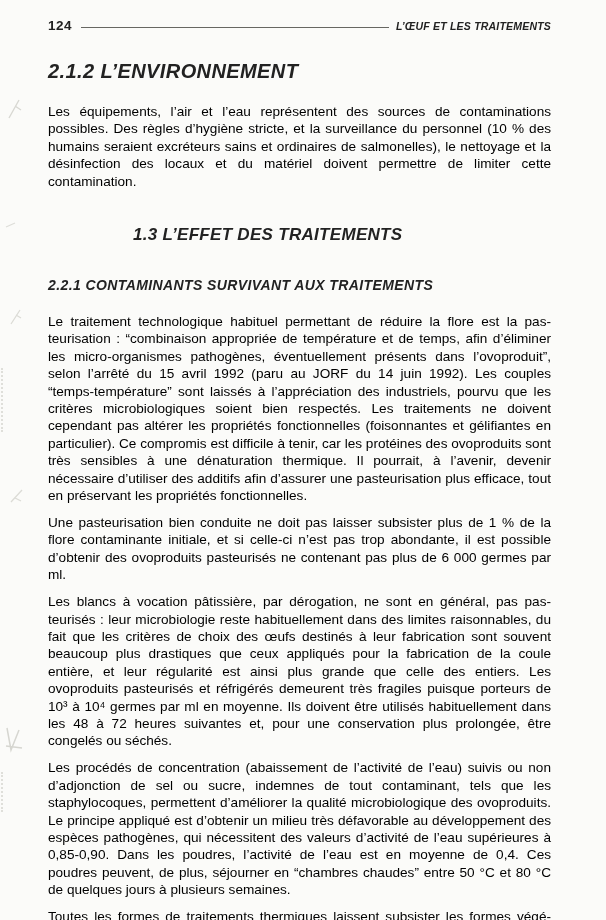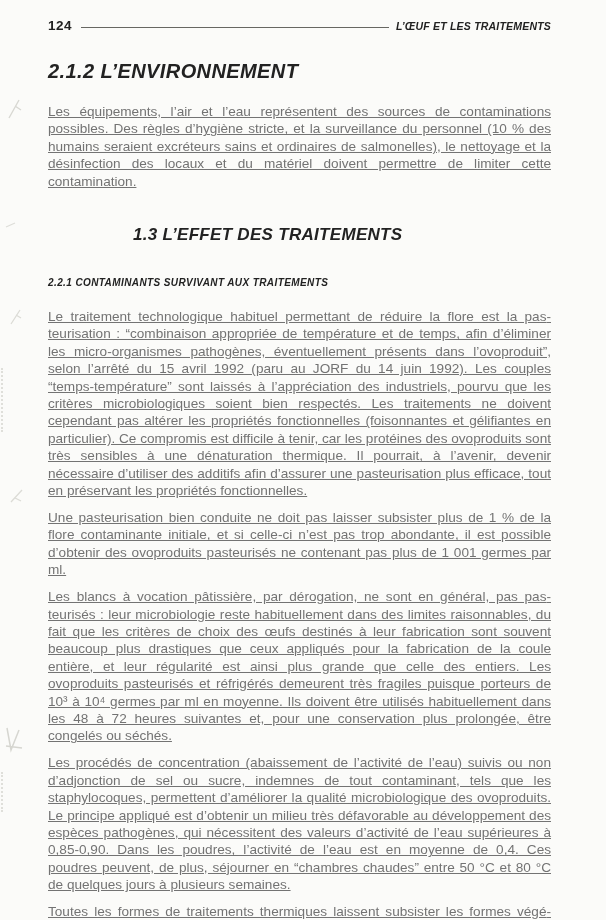--- a/index.html
+++ b/index.html
@@ -36,31 +36,30 @@
   .h-env{
     margin:27px 0 0 0;
     font-size:20px;font-style:italic;font-weight:600;letter-spacing:.4px;
   }
   .h-effet{
     margin:35px 0 0 85px;
     font-size:17px;font-style:italic;font-weight:700;letter-spacing:.3px;
   }
   .h-contam{
     margin:32px 0 0 0;
-    font-size:10px;font-style:italic;font-weight:600;letter-spacing:.4px;
+    font-size:14px;font-style:italic;font-weight:600;letter-spacing:.4px;
   }
   
   .body-text{margin-top:20px;}
   p.para{
     margin:0 0 9.5px 0;
     font-size:13.6px;line-height:17.4px;
     text-align:justify;
     text-justify:inter-word;
-    color:#737373;
-    text-decoration:underline;
+    color:#000000;
   }
   p.para.first{margin-top:0;}
   
   .margin-mark{position:absolute;opacity:.55;}
   .edge-dots{
     position:absolute;left:1px;width:2px;
     border-left:2px dotted #d4d4cd;opacity:.7;
   }
 </style>
 </head>
@@ -79,21 +78,21 @@
   <div class="body-text">
     <p class="para first">Les équipements, l’air et l’eau représentent des sources de contaminations possibles. Des règles d’hygiène stricte, et la surveillance du personnel (10 % des humains seraient excréteurs sains et ordinaires de salmonelles), le net­toyage et la désinfection des locaux et du matériel doivent permettre de limiter cette contamination.</p>
   </div>
 
   <div class="h-effet">1.3 L’EFFET DES TRAITEMENTS</div>
 
   <div class="h-contam">2.2.1 CONTAMINANTS SURVIVANT AUX TRAITEMENTS</div>
 
   <div class="body-text">
     <p class="para">Le traitement technologique habituel permettant de réduire la flore est la pas­teurisation : “combinaison appropriée de température et de temps, afin d’élimi­ner les micro-organismes pathogènes, éventuellement présents dans l’ovoproduit”, selon l’arrêté du 15 avril 1992 (paru au JORF du 14 juin 1992). Les couples “temps-température” sont laissés à l’appréciation des industriels, pourvu que les critères microbiologiques soient bien respectés. Les traitements ne doivent cependant pas altérer les propriétés fonctionnelles (foisonnantes et gélifiantes en particulier). Ce compromis est difficile à tenir, car les protéines des ovoproduits sont très sensibles à une dénaturation thermique. Il pourrait, à l’avenir, devenir nécessaire d’utiliser des additifs afin d’assurer une pasteurisa­tion plus efficace, tout en préservant les propriétés fonctionnelles.</p>
-    <p class="para">Une pasteurisation bien conduite ne doit pas laisser subsister plus de 1 % de la flore contaminante initiale, et si celle-ci n’est pas trop abondante, il est possible d’obtenir des ovoproduits pasteurisés ne contenant pas plus de 1 001 germes par ml.</p>
+    <p class="para">Une pasteurisation bien conduite ne doit pas laisser subsister plus de 1 % de la flore contaminante initiale, et si celle-ci n’est pas trop abondante, il est possible d’obtenir des ovoproduits pasteurisés ne contenant pas plus de 6 000 germes par ml.</p>
     <p class="para">Les blancs à vocation pâtissière, par dérogation, ne sont en général, pas pas­teurisés : leur microbiologie reste habituellement dans des limites raisonnables, du fait que les critères de choix des œufs destinés à leur fabrication sont sou­vent beaucoup plus drastiques que ceux appliqués pour la fabrication de la coule entière, et leur régularité est ainsi plus grande que celle des entiers. Les ovoproduits pasteurisés et réfrigérés demeurent très fragiles puisque porteurs de 10³ à 10⁴ germes par ml en moyenne. Ils doivent être utilisés habituellement dans les 48 à 72 heures suivantes et, pour une conservation plus prolongée, être congelés ou séchés.</p>
     <p class="para">Les procédés de concentration (abaissement de l’activité de l’eau) suivis ou non d’adjonction de sel ou sucre, indemnes de tout contaminant, tels que les staphylocoques, permettent d’améliorer la qualité microbiologique des ovopro­duits. Le principe appliqué est d’obtenir un milieu très défavorable au dévelop­pement des espèces pathogènes, qui nécessitent des valeurs d’activité de l’eau supérieures à 0,85-0,90. Dans les poudres, l’activité de l’eau est en moyenne de 0,4. Ces poudres peuvent, de plus, séjourner en “chambres chaudes” entre 50 °C et 80 °C de quelques jours à plusieurs semaines.</p>
     <p class="para"><span>Toutes les formes de traitements thermiques laissent subsister les formes végé­tatives ou sporulées des germes thermorésistants, si elles sont présentes dans le produit initial : les plus résistants sont alors </span><span style="font-style: italic;">Clostridium perfringens</span><span> (ou autres </span></p>
   </div>
 
   <svg class="margin-mark" style="left:6px;top:96px;" width="18" height="26">
     <path d="M3 22 L13 4 M9 10 L15 14" stroke="#bcbcb4" stroke-width="1.4" fill="none"></path>
   </svg>
   <svg class="margin-mark" style="left:4px;top:220px;" width="14" height="10">
     <path d="M2 7 L11 3" stroke="#c6c6bf" stroke-width="1.2" fill="none"></path>

